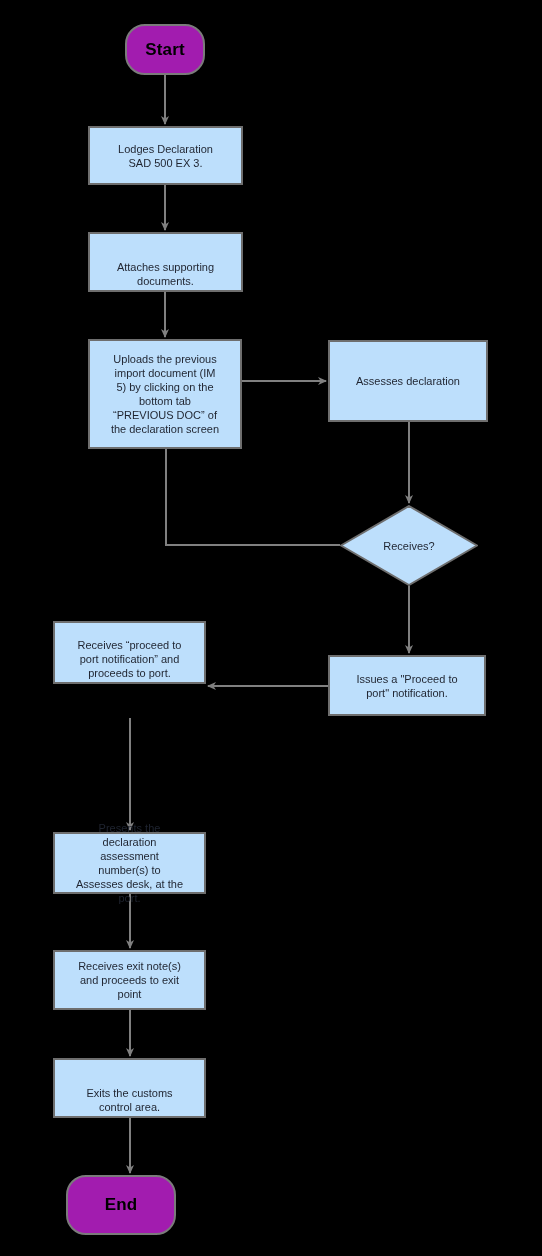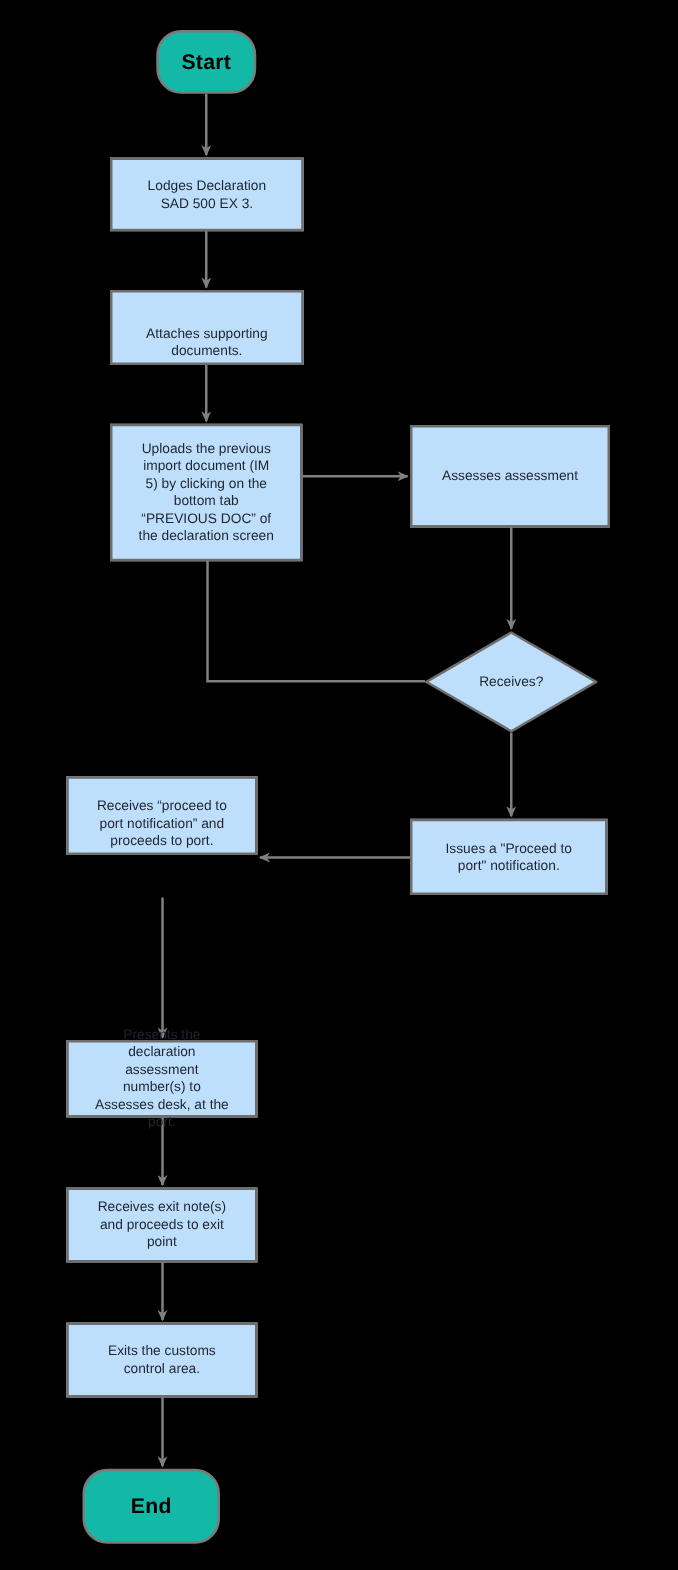--- a/index.html
+++ b/index.html
@@ -34,21 +34,21 @@
   }
   .node-process {
     background: #bddffc;
     border: 2px solid #6e6e6e;
     color: #1f2430;
     font-size: 11px;
     line-height: 14px;
     padding: 2px 20px;
   }
   .node-terminator {
-    background: #14b8a6;
+    background: #a21caf;
     border: 2px solid #7b7b7b;
     border-radius: 20px;
     color: #000000;
     font-size: 17px;
     font-weight: bold;
     letter-spacing: 0.2px;
   }
   .node-decision {
     background: transparent;
     border: none;
@@ -103,41 +103,41 @@
       <div class="node node-process" style="left: 88px; top: 126px; width: 155px; height: 59px;">
         <span>Lodges Declaration SAD 500 EX 3.</span>
       </div>
       <div class="node node-process" style="left: 88px; top: 232px; width: 155px; height: 60px; align-items: flex-end;">
         <span>Attaches supporting documents.</span>
       </div>
       <div class="node node-process" style="left: 88px; top: 339px; width: 154px; height: 110px;">
         <span>Uploads the previous import document (IM 5) by clicking on the bottom tab “PREVIOUS DOC”  of the declaration screen</span>
       </div>
       <div class="node node-process" style="left: 328px; top: 340px; width: 160px; height: 82px;">
-        <span>Assesses assessment</span>
+        <span>Assesses declaration</span>
       </div>
       <div class="node node-decision" style="left: 340px; top: 505px; width: 138px; height: 81px;">
         <svg class="diamond-shape" viewBox="0 0 138 81" preserveAspectRatio="none">
           <polygon points="69,1 137,40.5 69,80 1,40.5" fill="#bddffc" stroke="#6e6e6e" stroke-width="2"></polygon>
         </svg>
         <span class="diamond-label">Receives?</span>
       </div>
       <div class="node node-process" style="left: 328px; top: 655px; width: 158px; height: 61px;">
         <span>Issues a "Proceed to port" notification.</span>
       </div>
       <div class="node node-process" style="left: 53px; top: 621px; width: 153px; height: 63px; align-items: flex-end;">
         <span>Receives “proceed to port notification” and proceeds to port.</span>
       </div>
       <div class="node node-process" style="left: 53px; top: 832px; width: 153px; height: 62px;">
         <span>Presents the declaration assessment number(s) to Assesses desk, at the port.</span>
       </div>
       <div class="node node-process" style="left: 53px; top: 950px; width: 153px; height: 60px;">
         <span>Receives exit note(s) and proceeds to exit point</span>
       </div>
-      <div class="node node-process" style="left: 53px; top: 1058px; width: 153px; height: 60px;">
+      <div class="node node-process" style="left: 53px; top: 1058px; width: 153px; height: 60px; align-items: flex-end;">
         <span>Exits the customs control area.</span>
       </div>
       <div class="node node-terminator" style="left: 66px; top: 1175px; width: 110px; height: 60px;">
         <span>End</span>
       </div>
     </div>
 
 </div>
 
 </body></html>

